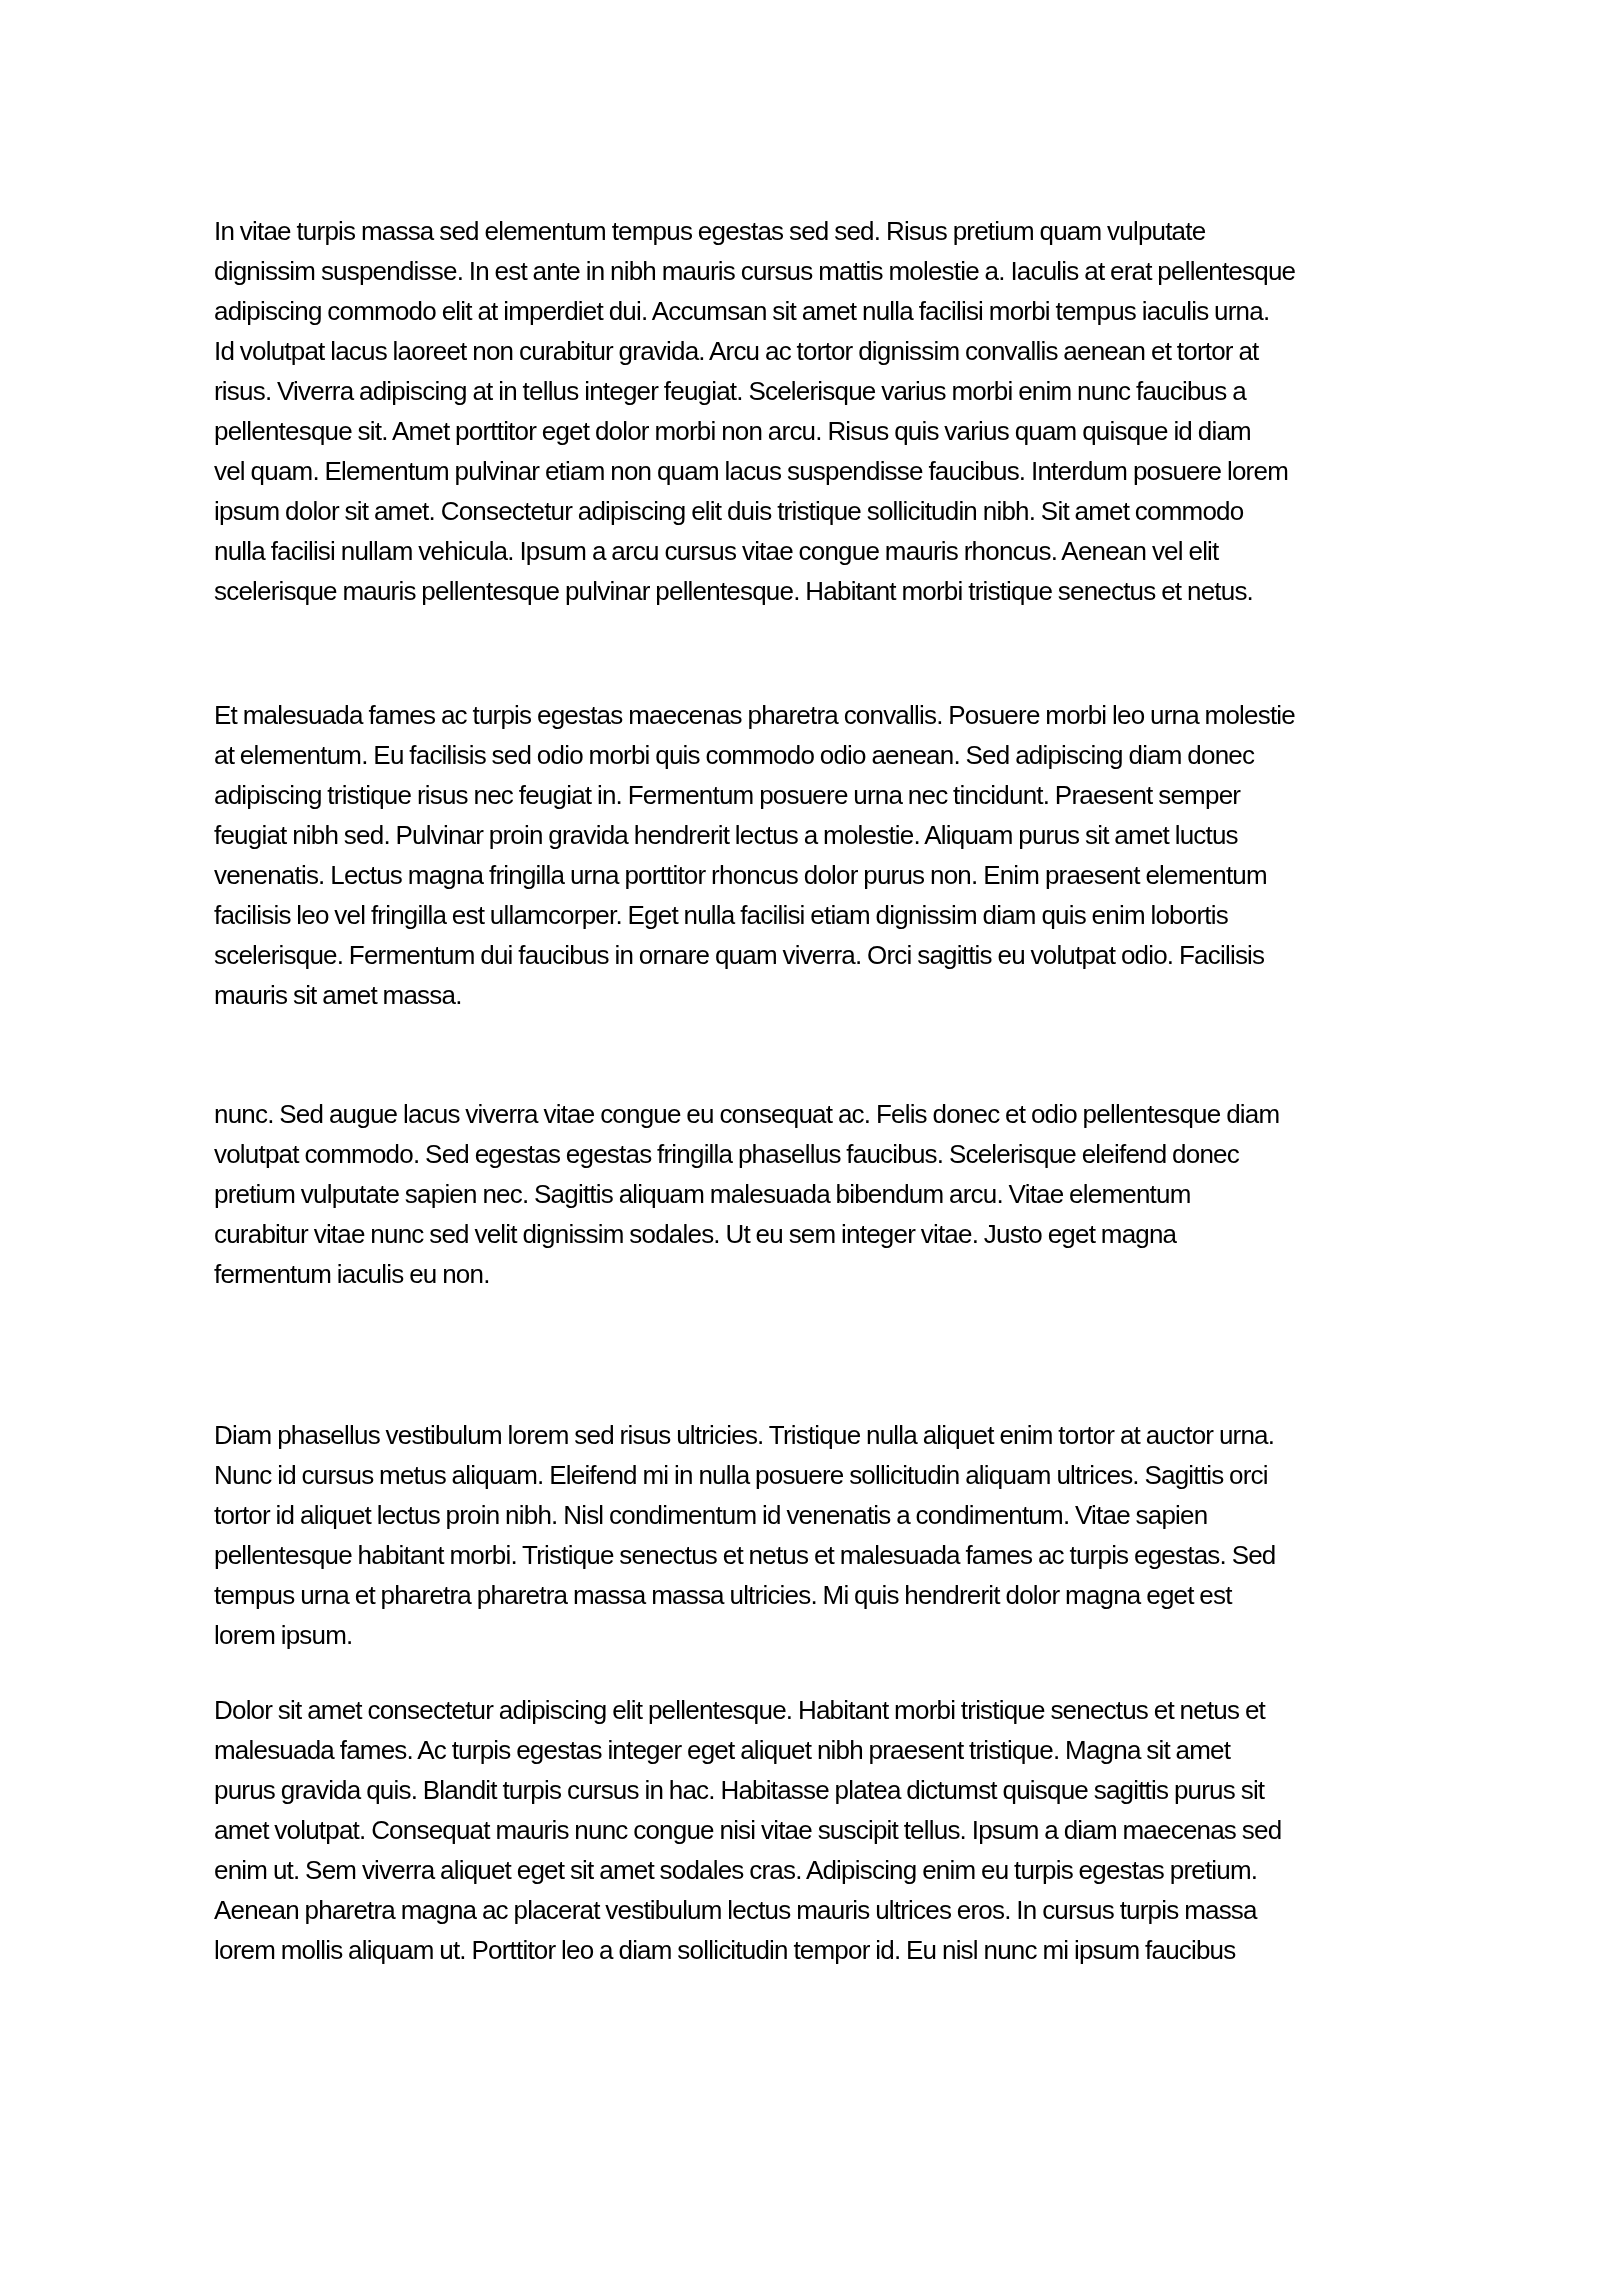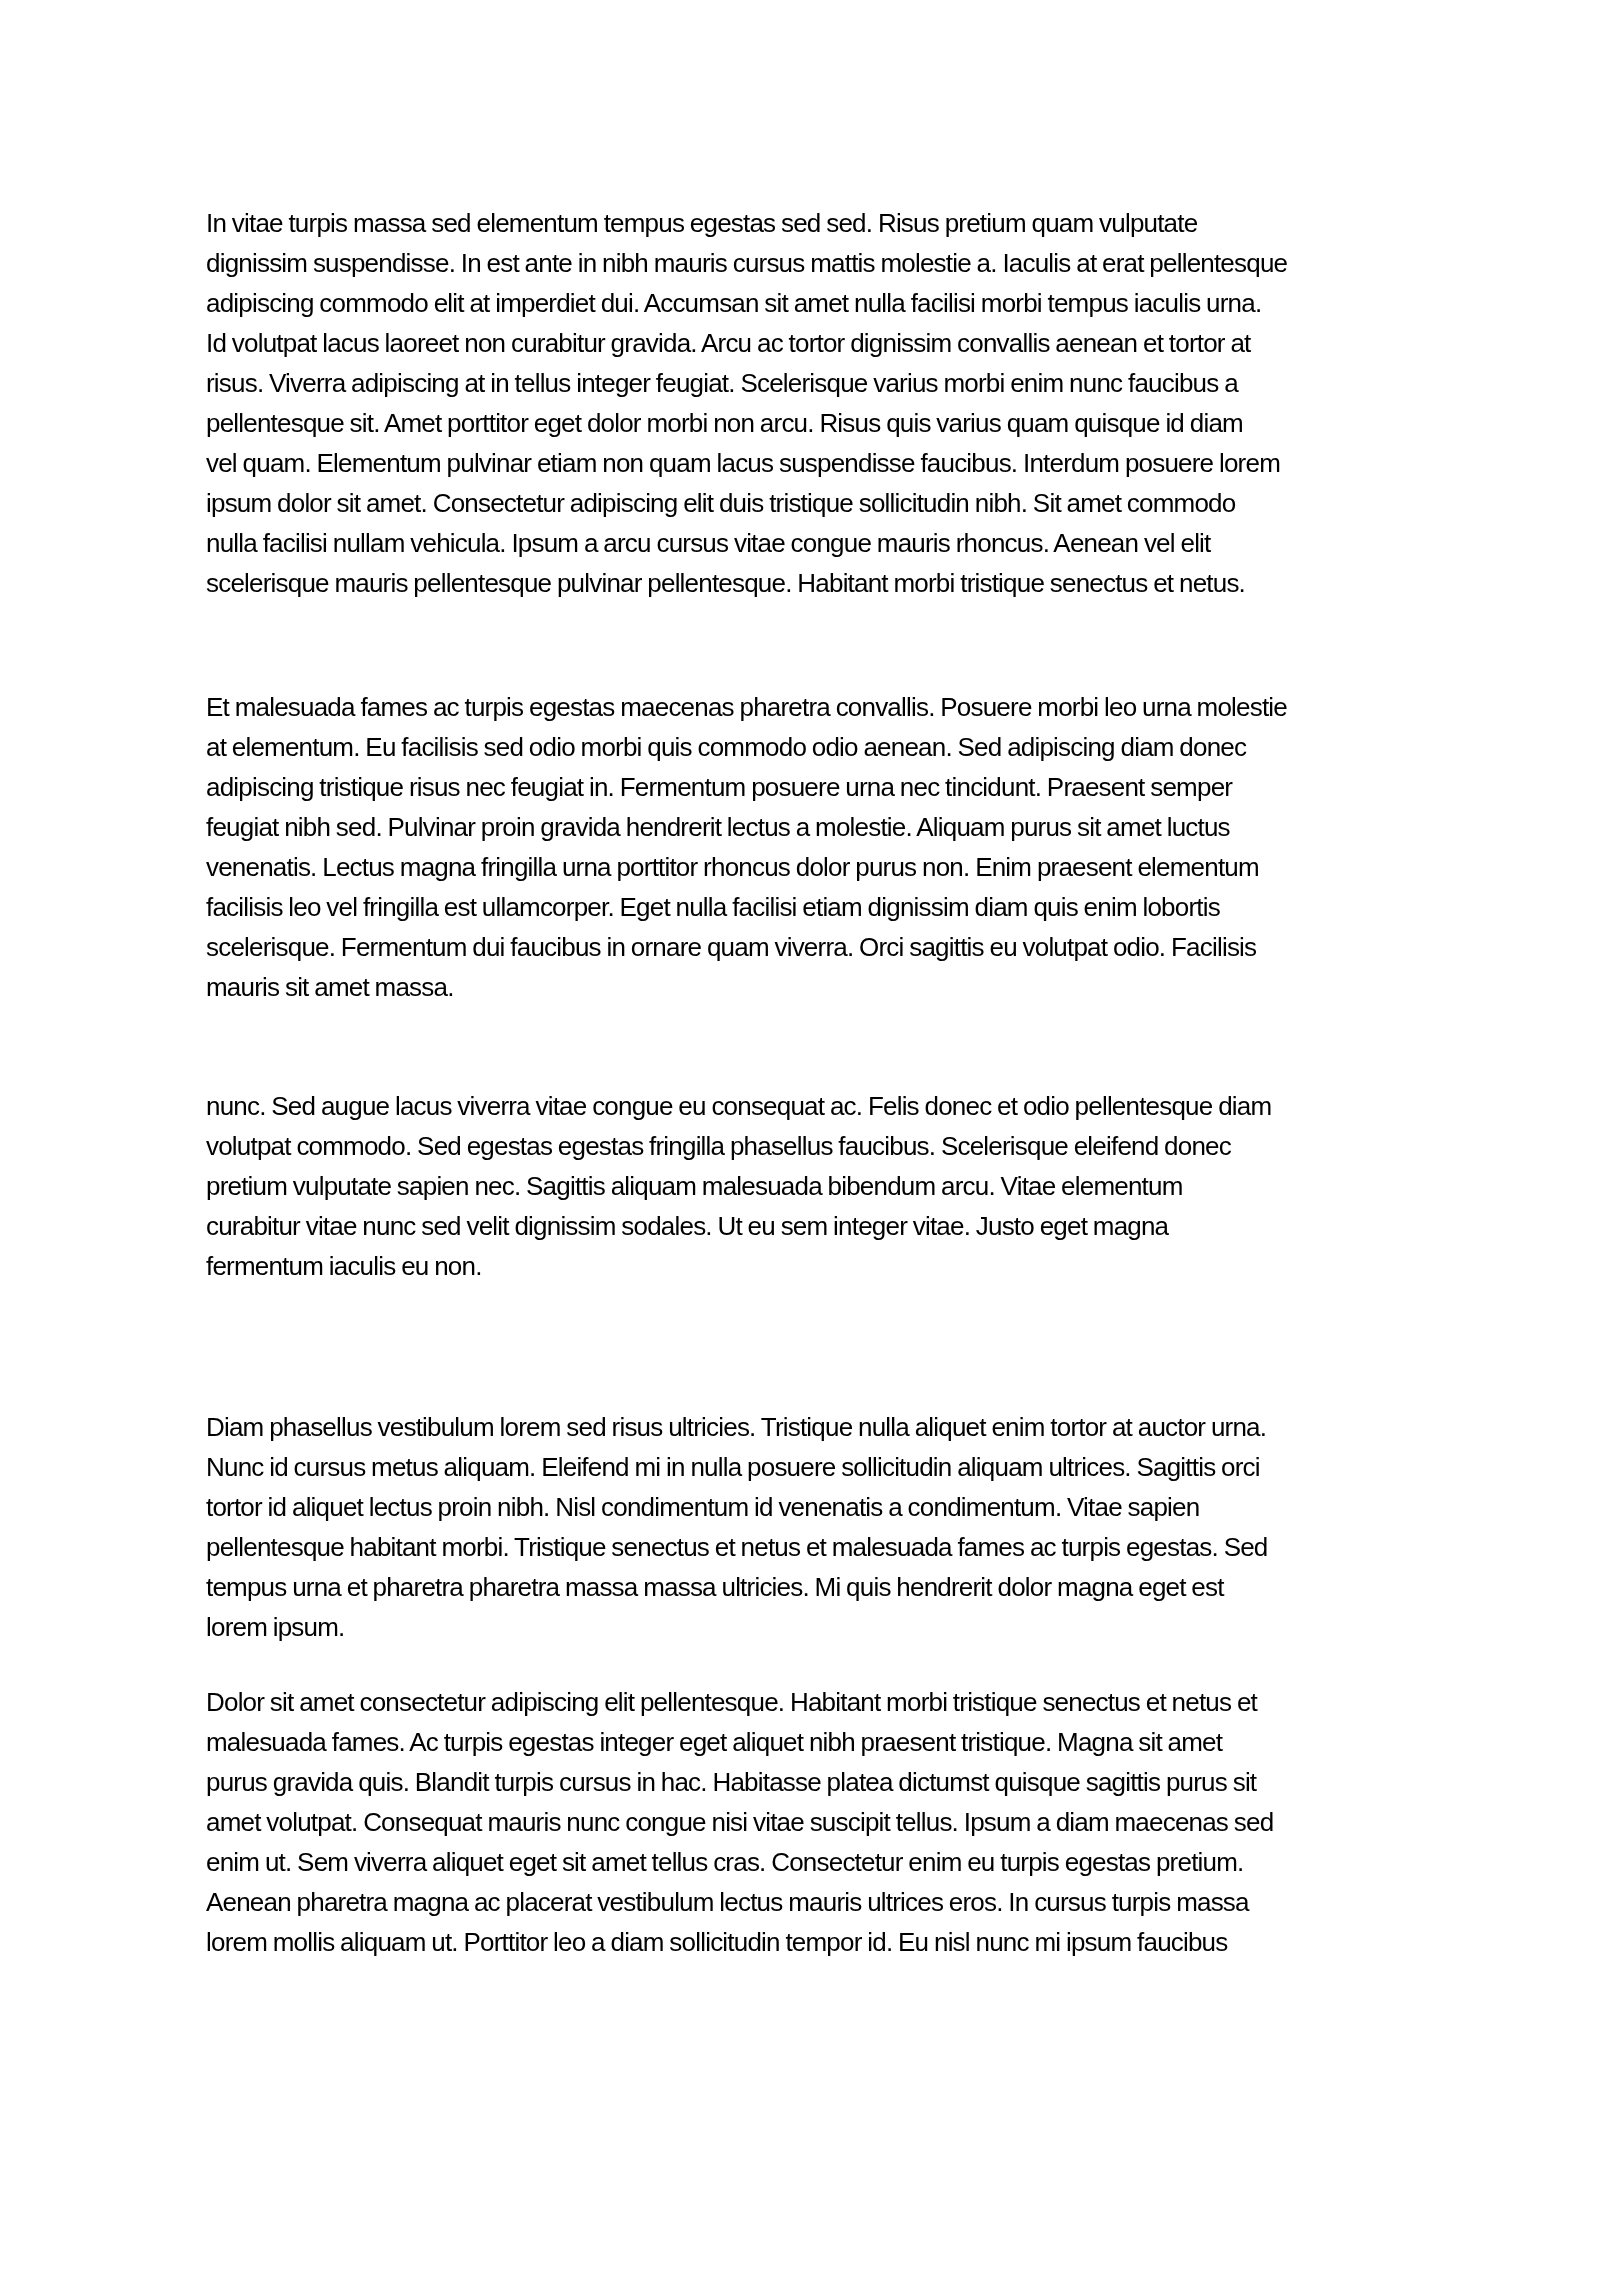--- a/index.html
+++ b/index.html
@@ -18,21 +18,21 @@
       left: 0;
       top: 0;
       width: 1623px;
       height: 2295px;
       background: #ffffff;
     }
     .para {
       position: absolute;
       left: 198px;
       width: 1283px;
-      margin: 8px;
+      margin: 16px;
       color: #000000;
       font-family: "Liberation Sans", sans-serif;
       font-size: 26px;
       line-height: 40px;
       letter-spacing: -0.8px;
       word-spacing: -0.7px;
     }
     .line {
       display: block;
       white-space: nowrap;
@@ -82,18 +82,18 @@
       <span class="line">tortor id aliquet lectus proin nibh. Nisl condimentum id venenatis a condimentum. Vitae sapien</span>
       <span class="line">pellentesque habitant morbi. Tristique senectus et netus et malesuada fames ac turpis egestas. Sed</span>
       <span class="line">tempus urna et pharetra pharetra massa massa ultricies. Mi quis hendrerit dolor magna eget est</span>
       <span class="line">lorem ipsum.</span>
     </p>
   <p class="para" id="p5">
       <span class="line">Dolor sit amet consectetur adipiscing elit pellentesque. Habitant morbi tristique senectus et netus et</span>
       <span class="line">malesuada fames. Ac turpis egestas integer eget aliquet nibh praesent tristique. Magna sit amet</span>
       <span class="line">purus gravida quis. Blandit turpis cursus in hac. Habitasse platea dictumst quisque sagittis purus sit</span>
       <span class="line">amet volutpat. Consequat mauris nunc congue nisi vitae suscipit tellus. Ipsum a diam maecenas sed</span>
-      <span class="line">enim ut. Sem viverra aliquet eget sit amet tellus cras. Consectetur enim eu turpis egestas pretium.</span>
+      <span class="line">enim ut. Sem viverra aliquet eget sit amet sodales cras. Adipiscing enim eu turpis egestas pretium.</span>
       <span class="line">Aenean pharetra magna ac placerat vestibulum lectus mauris ultrices eros. In cursus turpis massa</span>
       <span class="line">lorem mollis aliquam ut. Porttitor leo a diam sollicitudin tempor id. Eu nisl nunc mi ipsum faucibus</span>
     </p>
 </div>
 
 
 </body></html>

